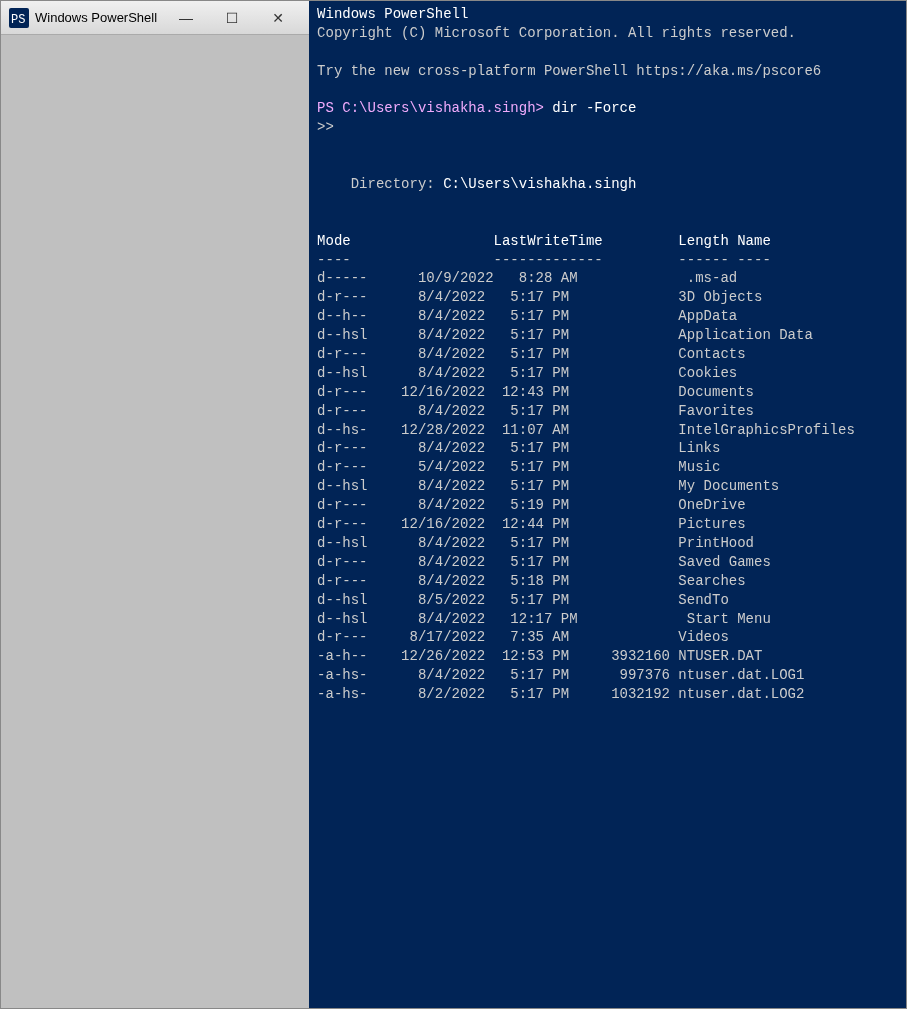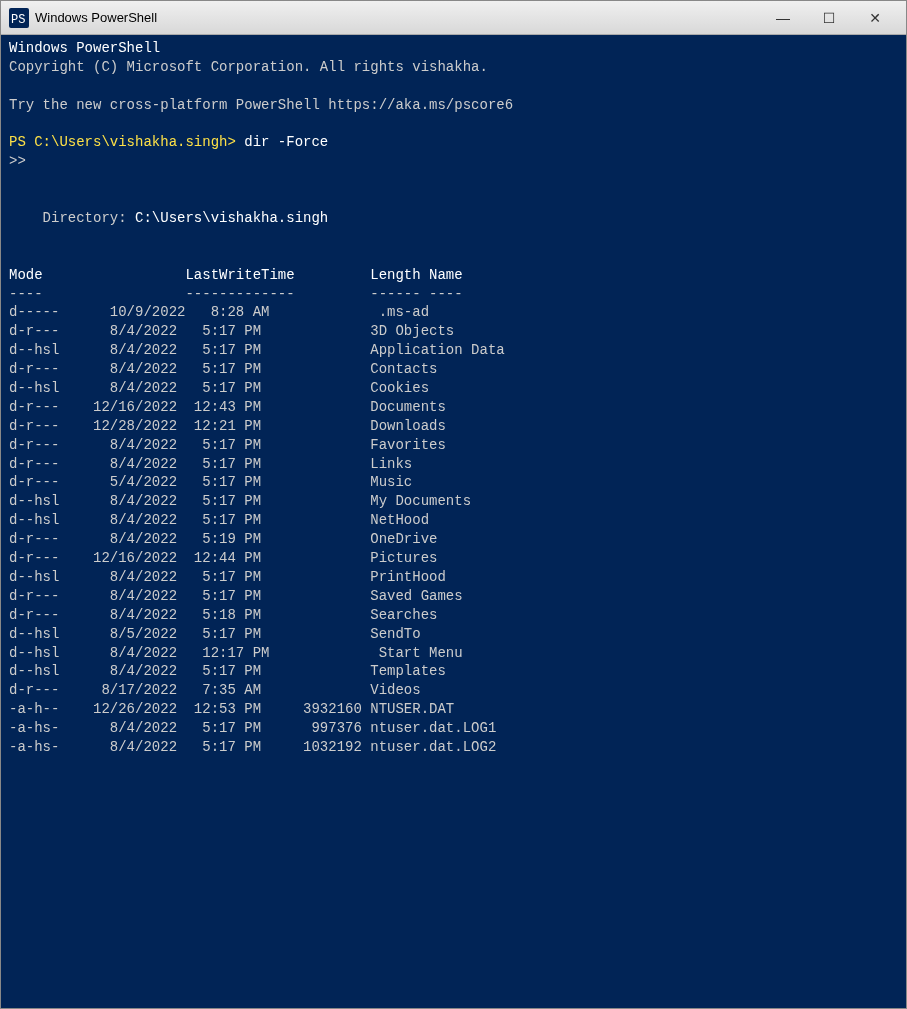--- a/index.html
+++ b/index.html
@@ -1,18 +1,18 @@
 <!DOCTYPE html>
 <html><head>
   <meta charset="utf-8">
   <style>
     * { margin: 0; padding: 0; box-sizing: border-box; }
     body { width: 907px; height: 1009px; background: #c0c0c0; font-family: 'Courier New', Courier, monospace; overflow: hidden; }
 
-    .window { width: 907px; height: 1009px; display: flex; flex-direction: column; border: 1px solid #888; }
+    .window { width: 907px; height: 1009px; display: flex; flex-direction: row; border: 1px solid #888; }
 
     .title-bar {
       background: linear-gradient(to bottom, #f0f0f0, #d8d8d8);
       height: 34px;
       display: flex;
       align-items: center;
       padding: 0 8px;
       flex-shrink: 0;
       border-bottom: 1px solid #aaa;
       gap: 6px;
@@ -35,21 +35,21 @@
       color: #cccccc;
       font-size: 14px;
       line-height: 1.35;
       font-family: 'Courier New', Courier, monospace;
       white-space: pre;
     }
 
     .terminal::-webkit-scrollbar { width: 16px; }
     .terminal::-webkit-scrollbar-track { background: #d4d0c8; }
     .terminal::-webkit-scrollbar-thumb { background: #a0a0a0; border: 1px solid #888; }
-    .yellow { color: #fde047; }
+    .yellow { color: #f0abfc; }
     .white { color: #ffffff; }
     .gray { color: #cccccc; }
   </style>
 </head>
 <body>
 
 <div class="window">
 
   <div class="title-bar">
     <div class="title-bar-icon">
@@ -60,51 +60,50 @@
     </div>
     <span class="title-bar-text">Windows PowerShell</span>
     <div class="title-bar-buttons">
       <button class="tb-btn">—</button>
       <button class="tb-btn">☐</button>
       <button class="tb-btn close">✕</button>
     </div>
   </div>
 
   <div class="terminal" id="terminal-body"><span class="white">Windows PowerShell
-</span><span class="gray">Copyright (C) Microsoft Corporation. All rights vishakha.
+</span><span class="gray">Copyright (C) Microsoft Corporation. All rights reserved.
 </span>
 <span class="gray">Try the new cross-platform PowerShell https://aka.ms/pscore6
 </span>
 <span class="yellow">PS C:\Users\vishakha.singh&gt;</span><span class="white"> dir -Force
 </span><span class="gray">&gt;&gt;
 </span>
 <span class="gray">
     Directory: </span><span class="white">C:\Users\vishakha.singh
 </span>
 
 <span class="white">Mode                 LastWriteTime         Length Name
 </span><span class="gray">----                 -------------         ------ ----
 </span><span class="gray">d-----      10/9/2022   8:28 AM             .ms-ad
 </span><span class="gray">d-r---      8/4/2022   5:17 PM             3D Objects
+</span><span class="gray">d--h--      8/4/2022   5:17 PM             AppData
 </span><span class="gray">d--hsl      8/4/2022   5:17 PM             Application Data
 </span><span class="gray">d-r---      8/4/2022   5:17 PM             Contacts
 </span><span class="gray">d--hsl      8/4/2022   5:17 PM             Cookies
 </span><span class="gray">d-r---    12/16/2022  12:43 PM             Documents
-</span><span class="gray">d-r---    12/28/2022  12:21 PM             Downloads
 </span><span class="gray">d-r---      8/4/2022   5:17 PM             Favorites
+</span><span class="gray">d--hs-    12/28/2022  11:07 AM             IntelGraphicsProfiles
 </span><span class="gray">d-r---      8/4/2022   5:17 PM             Links
 </span><span class="gray">d-r---      5/4/2022   5:17 PM             Music
 </span><span class="gray">d--hsl      8/4/2022   5:17 PM             My Documents
-</span><span class="gray">d--hsl      8/4/2022   5:17 PM             NetHood
 </span><span class="gray">d-r---      8/4/2022   5:19 PM             OneDrive
 </span><span class="gray">d-r---    12/16/2022  12:44 PM             Pictures
 </span><span class="gray">d--hsl      8/4/2022   5:17 PM             PrintHood
 </span><span class="gray">d-r---      8/4/2022   5:17 PM             Saved Games
 </span><span class="gray">d-r---      8/4/2022   5:18 PM             Searches
 </span><span class="gray">d--hsl      8/5/2022   5:17 PM             SendTo
 </span><span class="gray">d--hsl      8/4/2022   12:17 PM             Start Menu
-</span><span class="gray">d--hsl      8/4/2022   5:17 PM             Templates
 </span><span class="gray">d-r---     8/17/2022   7:35 AM             Videos
 </span><span class="gray">-a-h--    12/26/2022  12:53 PM     3932160 NTUSER.DAT
 </span><span class="gray">-a-hs-      8/4/2022   5:17 PM      997376 ntuser.dat.LOG1
-</span><span class="gray">-a-hs-      8/4/2022   5:17 PM     1032192 ntuser.dat.LOG2
+</span><span class="gray">-a-hs-      8/2/2022   5:17 PM     1032192 ntuser.dat.LOG2
 </span></div>
 </div>
 
 </body></html>

